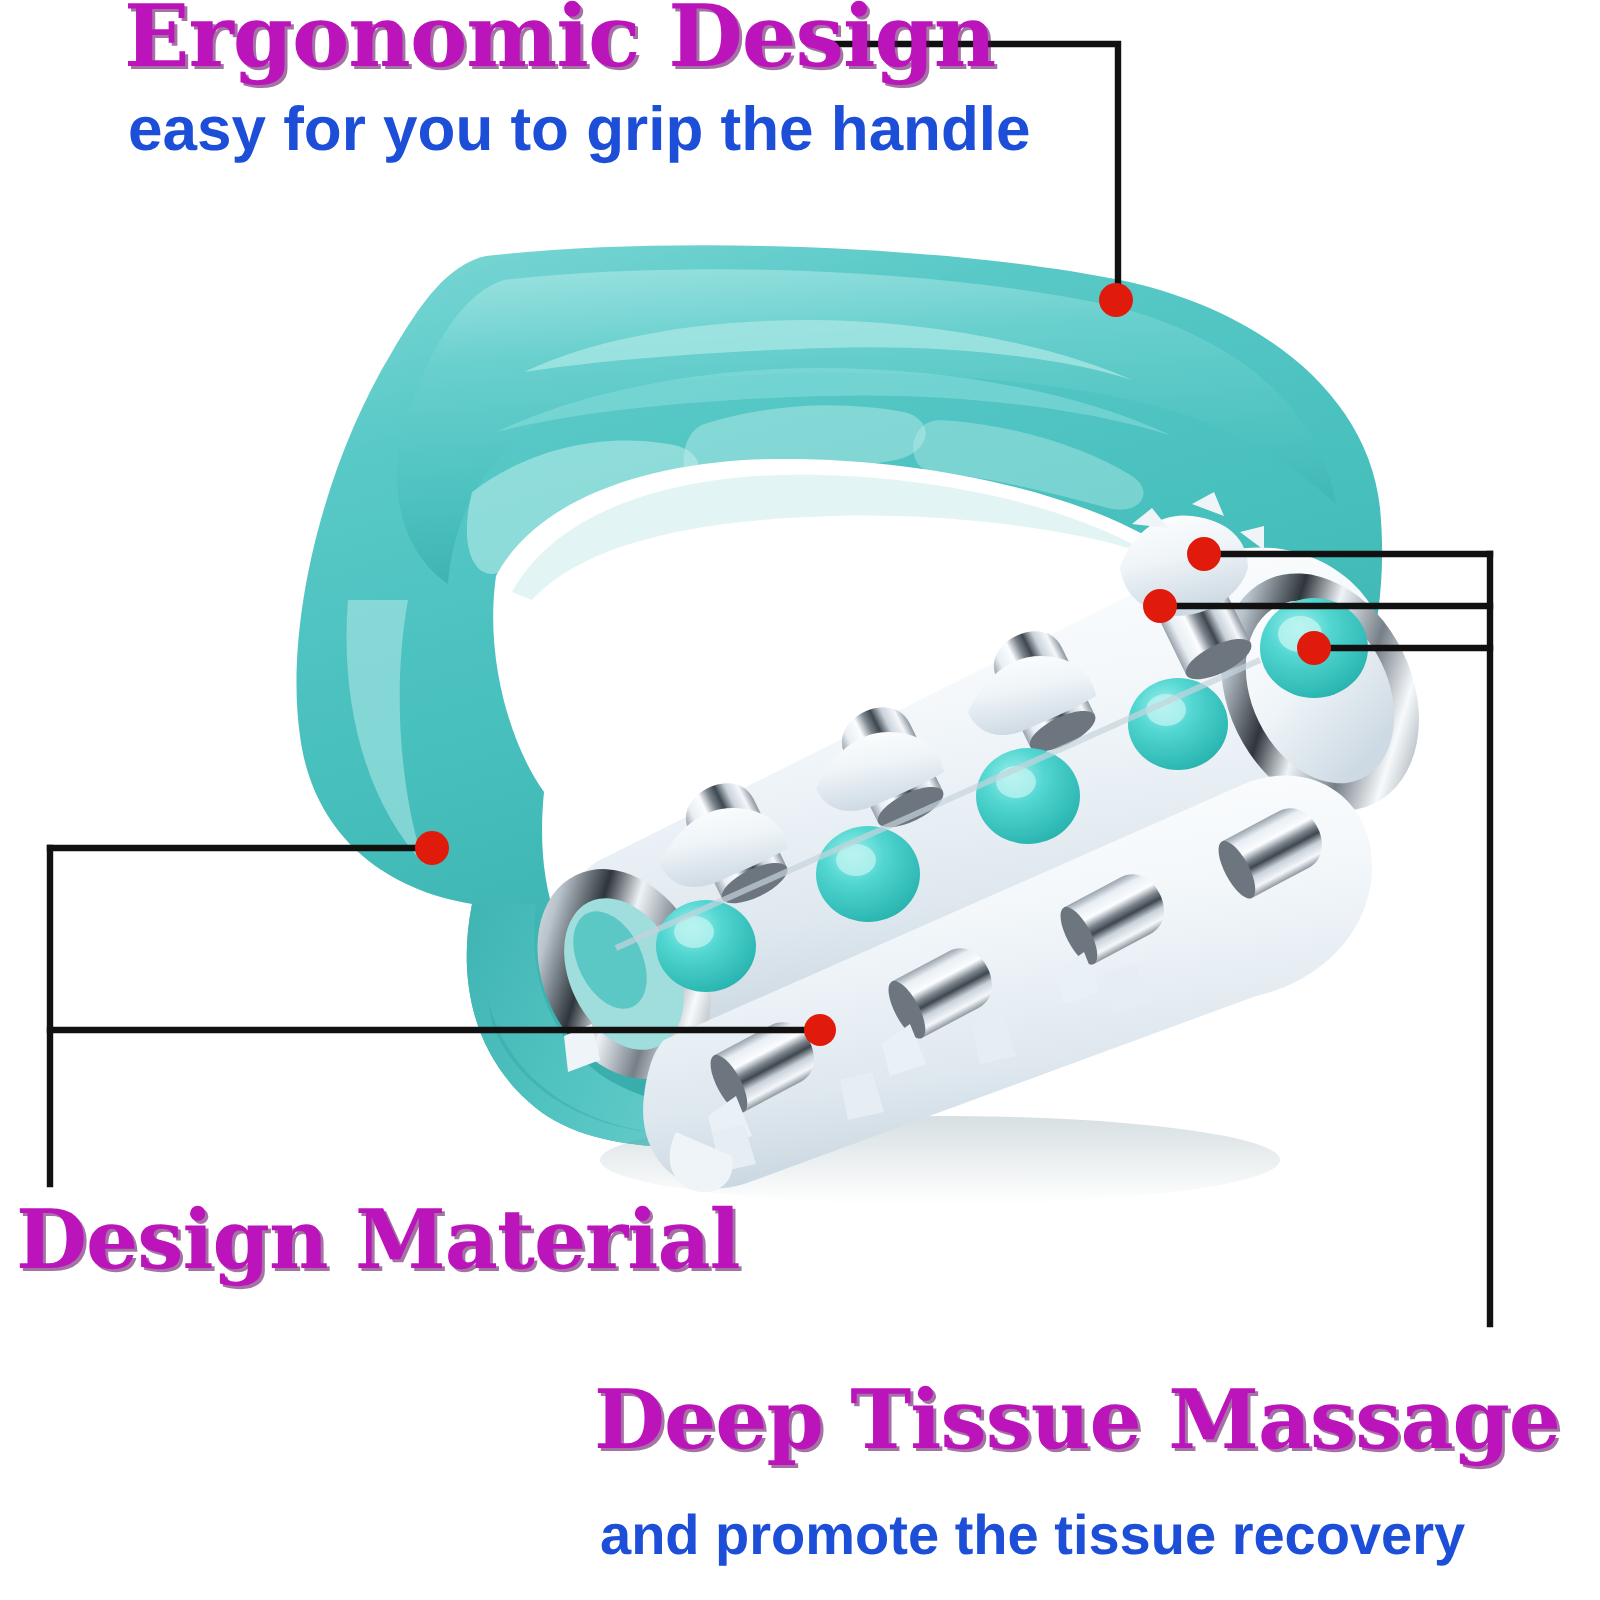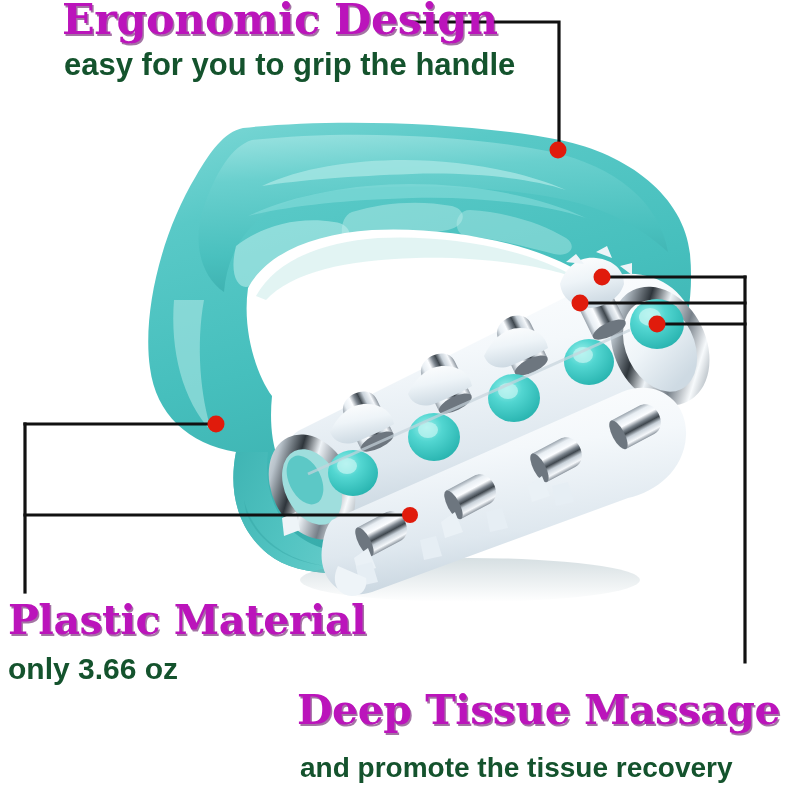--- a/index.html
+++ b/index.html
@@ -21,21 +21,21 @@
     color:#bb14bb;
     letter-spacing:-0.5px;
     white-space:nowrap;
     text-shadow:1.5px 1.5px 0 rgba(90,0,90,.55);
     line-height:1;
   }
   .subtext{
     position:absolute;
     font-family:"Liberation Sans", sans-serif;
     font-weight:bold;
-    color:#14532d;
+    color:#1d4ed8;
     white-space:nowrap;
     line-height:1.12;
   }
 
   #h-ergonomic{left:62px;  top:-2px;  font-size:43px;}
   #s-ergonomic{left:64px;  top:48px;  font-size:31px;}
 
   #h-plastic{  left:8px;   top:600px; font-size:41px;}
   #s-plastic{  left:8px;   top:652px; font-size:30px;}
 
@@ -327,19 +327,18 @@
       <circle cx="410" cy="515" r="8"></circle>
       <circle cx="602" cy="277" r="8.5"></circle>
       <circle cx="580" cy="303" r="8.5"></circle>
       <circle cx="657" cy="324" r="8.5"></circle>
     </g>
   </svg>
 
   <div class="heading" id="h-ergonomic">Ergonomic Design</div>
   <div class="subtext" id="s-ergonomic">easy for you to grip the handle</div>
 
-  <div class="heading" id="h-plastic">Plastic Material</div>
-  <div class="subtext" id="s-plastic">only 3.66 oz</div>
+  <div class="heading" id="h-plastic">Design Material</div>
 
   <div class="heading" id="h-deep">Deep Tissue Massage</div>
   <div class="subtext" id="s-deep2">and promote the tissue recovery</div>
 
 </div>
 
 </body></html>

